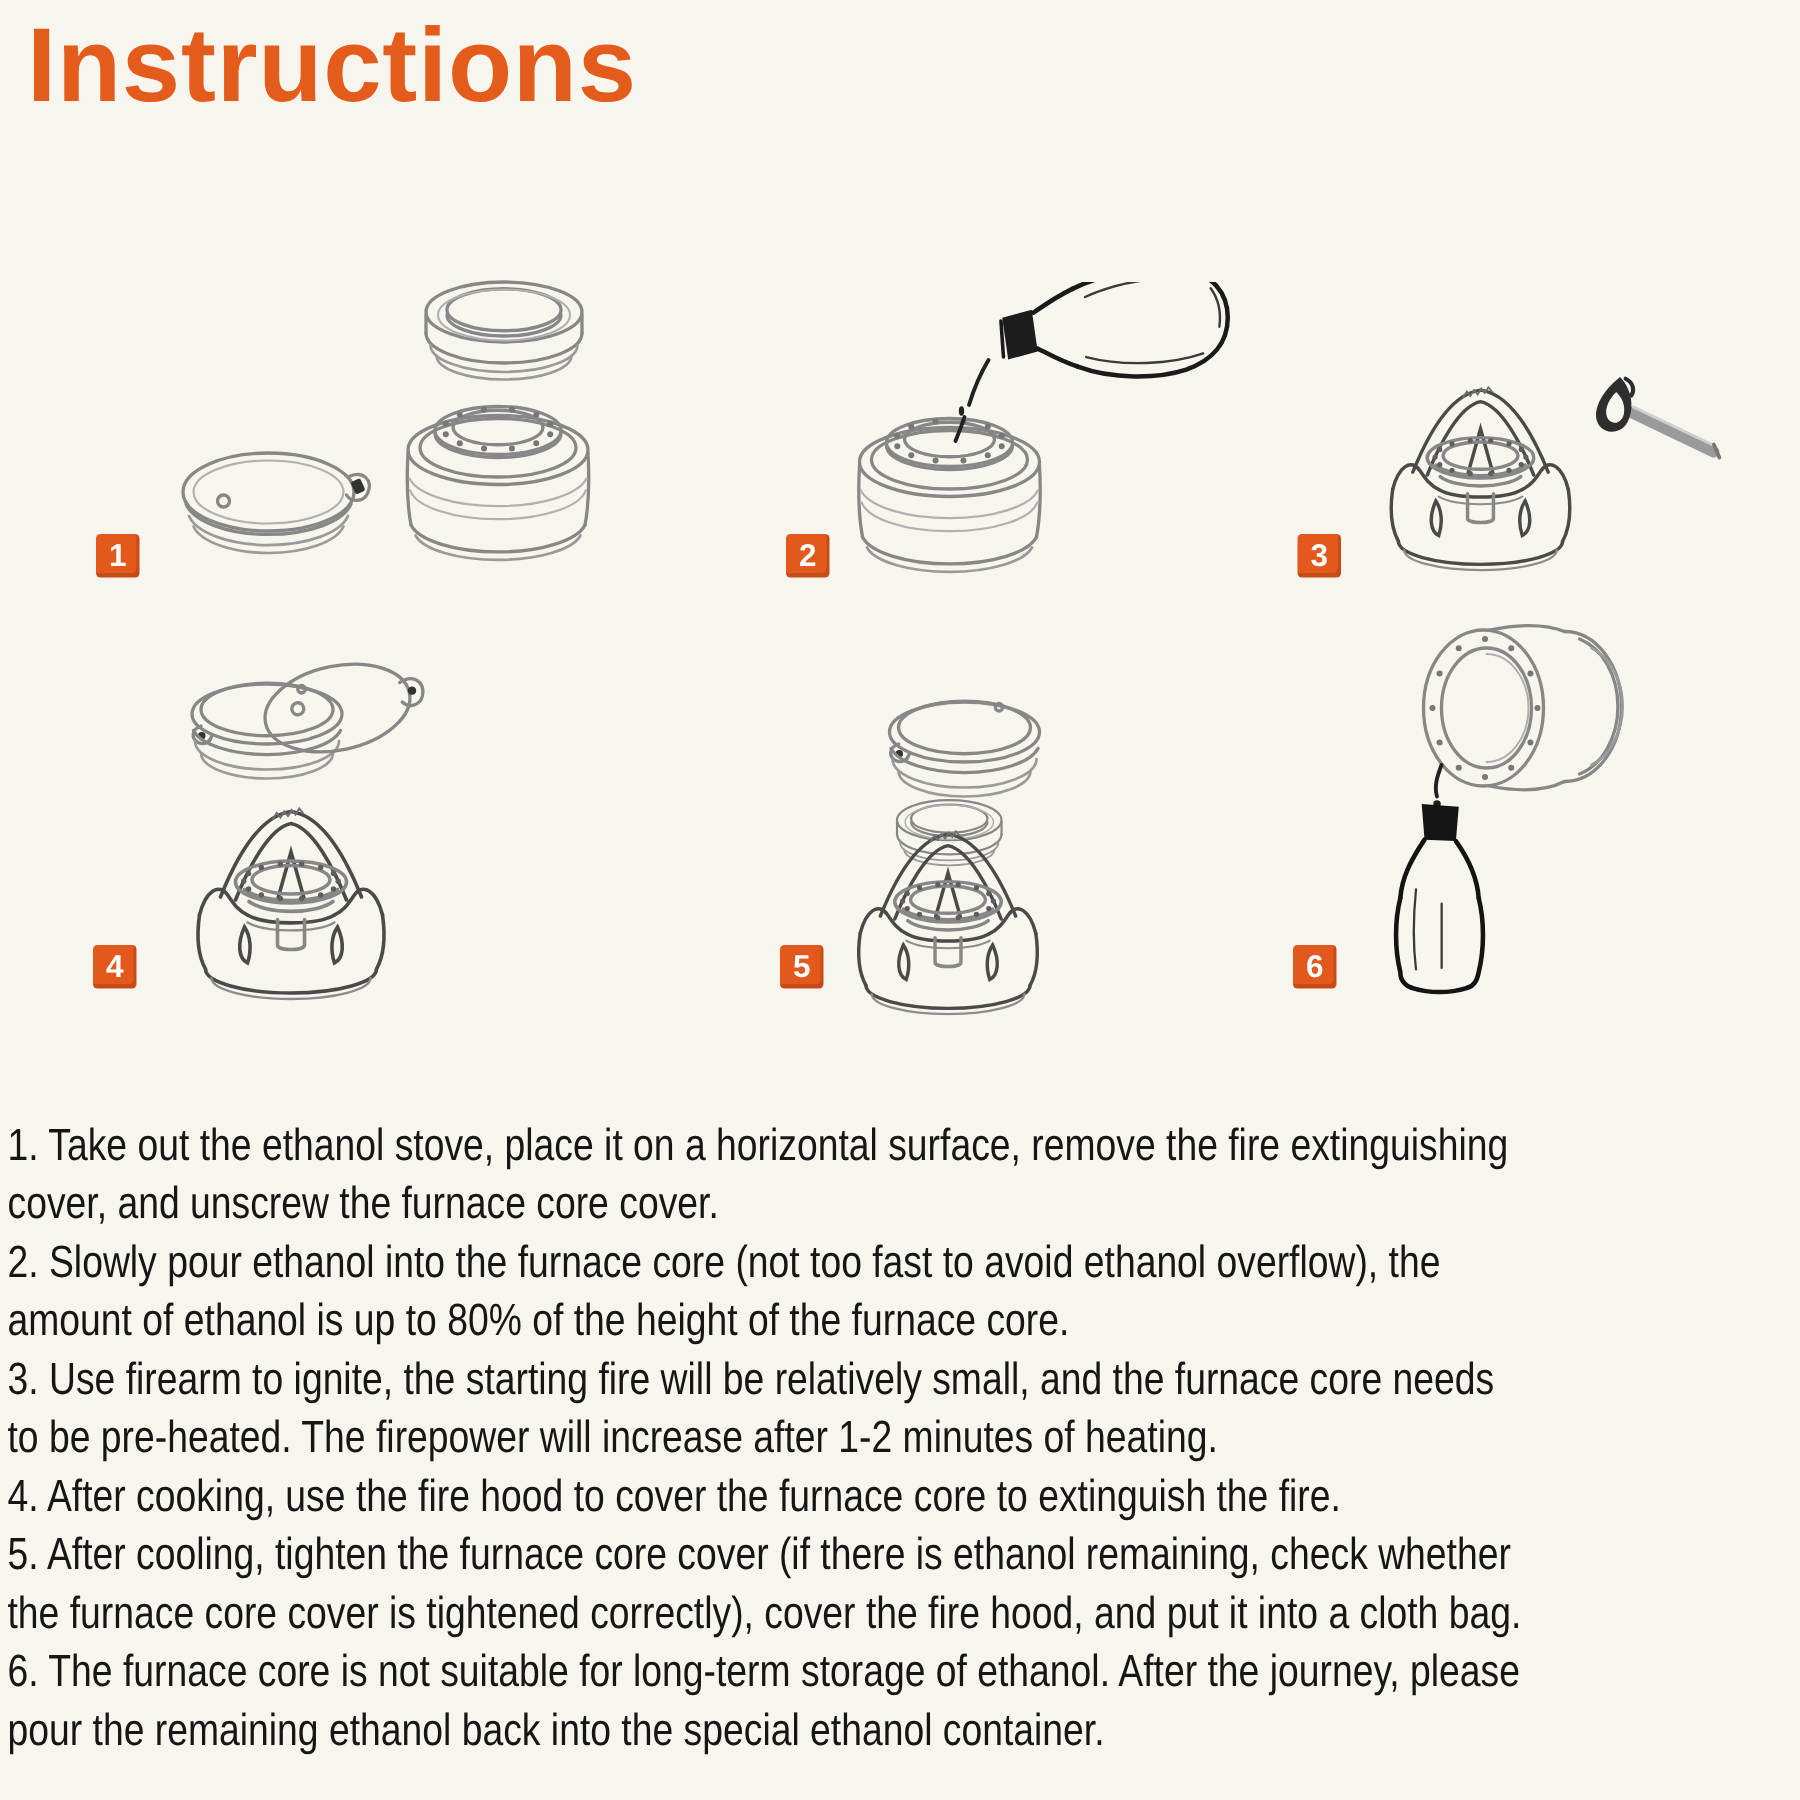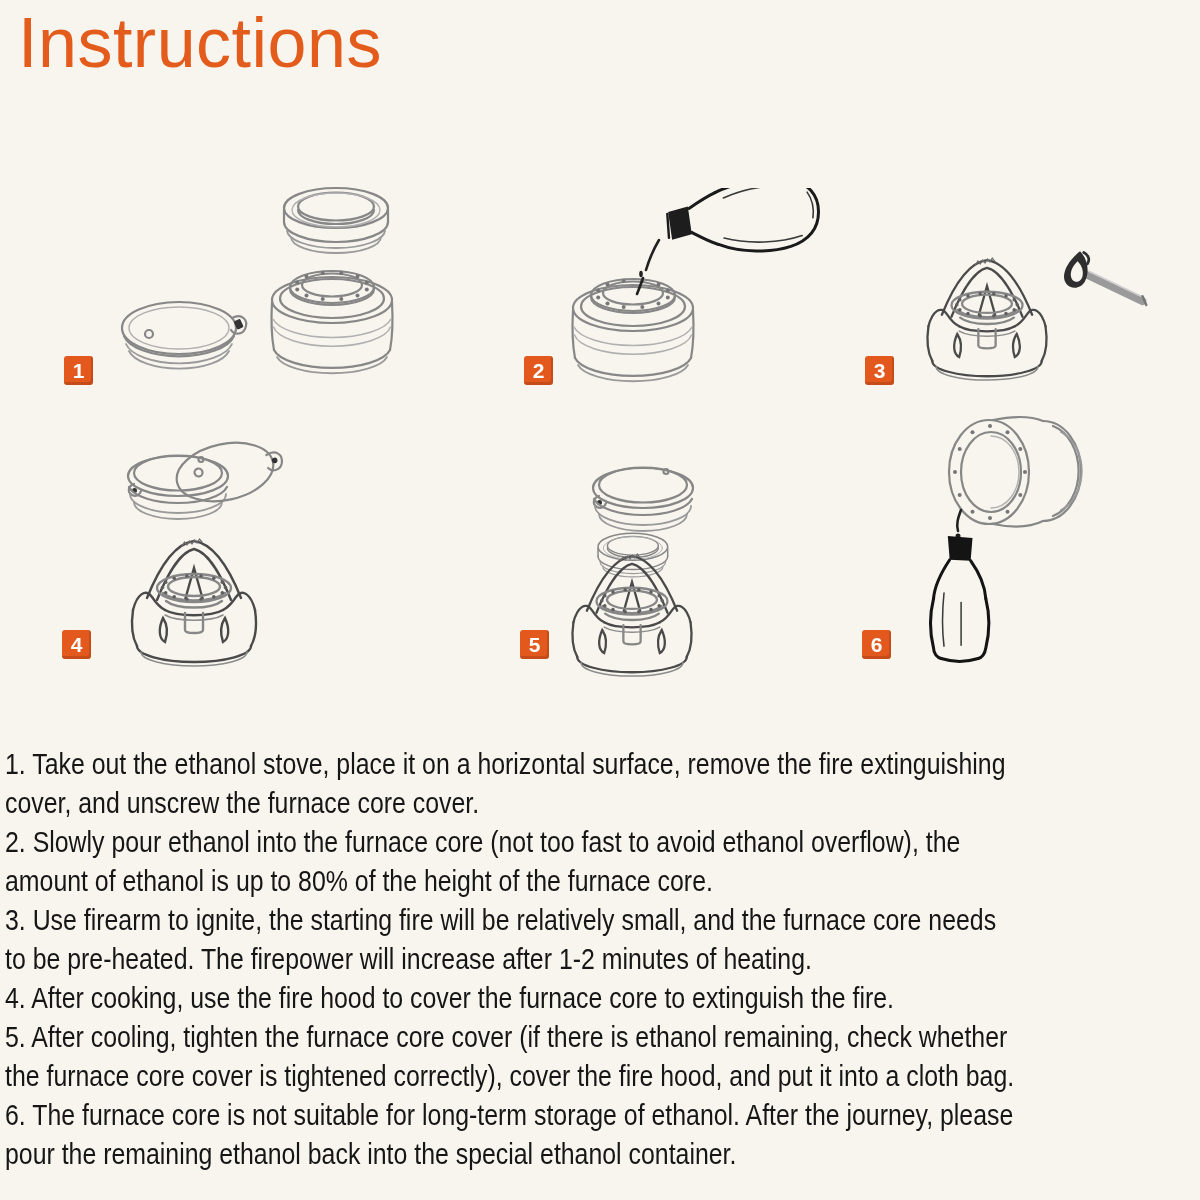--- a/index.html
+++ b/index.html
@@ -6,21 +6,21 @@
   html,body { width:1200px; height:1200px; }
   body {
     position:relative;
     background:#f7f5ee;
     font-family:"Liberation Sans", sans-serif;
     color:#161616;
     overflow:hidden;
   }
   .title {
     position:absolute; left:18px; top:8px;
-    font-size:70px; font-weight:normal; line-height:1.0;
+    font-size:70px; font-weight:bold; line-height:1.0;
     color:#e35c1b; letter-spacing:0.5px;
   }
   .fig { position:absolute; }
   .badge {
     position:absolute; width:29px; height:29px;
     background:#e3581d; border-radius:3px;
     color:#ffffff; font-weight:bold; font-size:21px;
     display:flex; align-items:center; justify-content:center;
     box-shadow: inset -2px -3px 0 rgba(0,0,0,0.13);
   }

